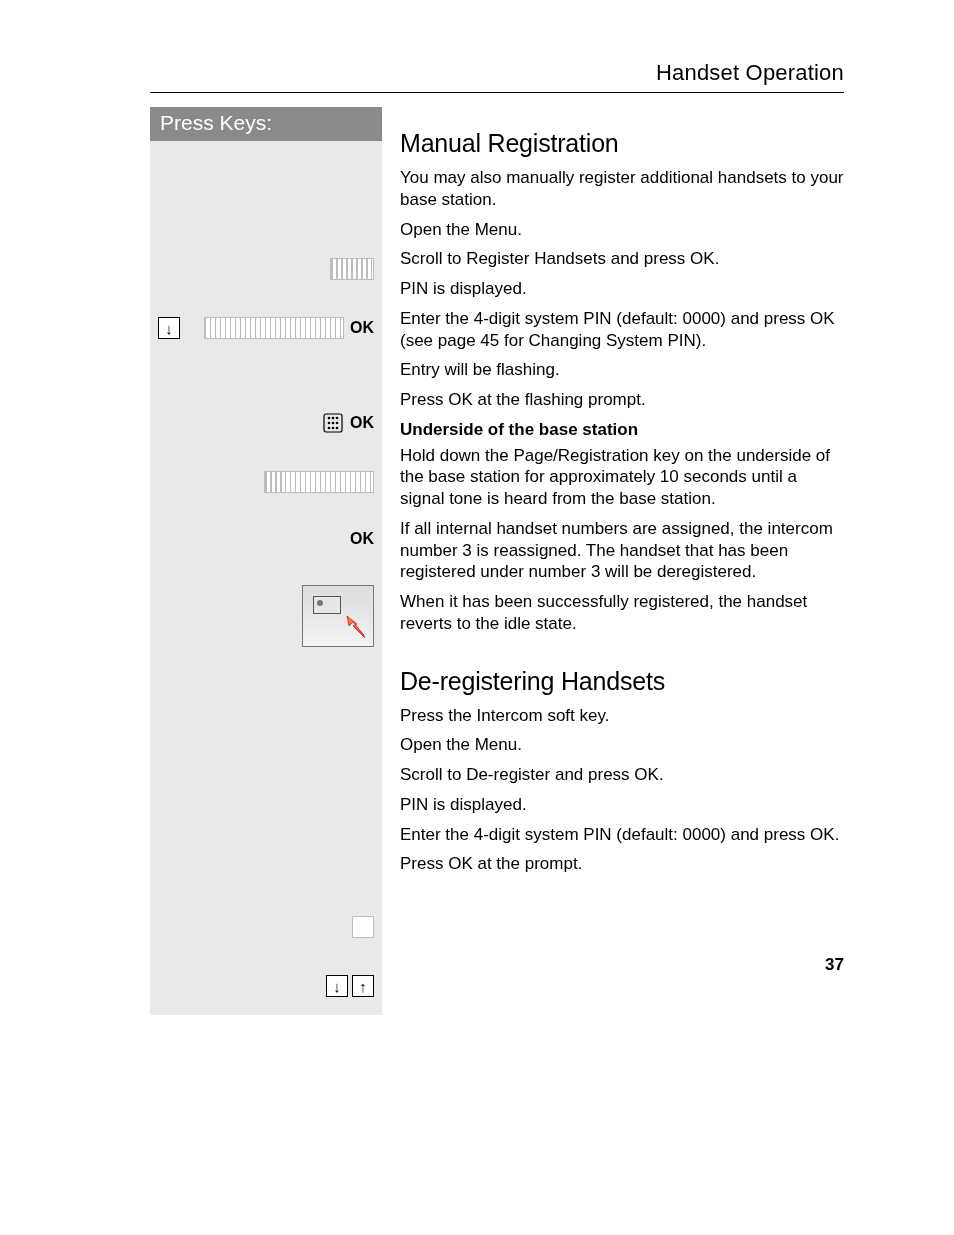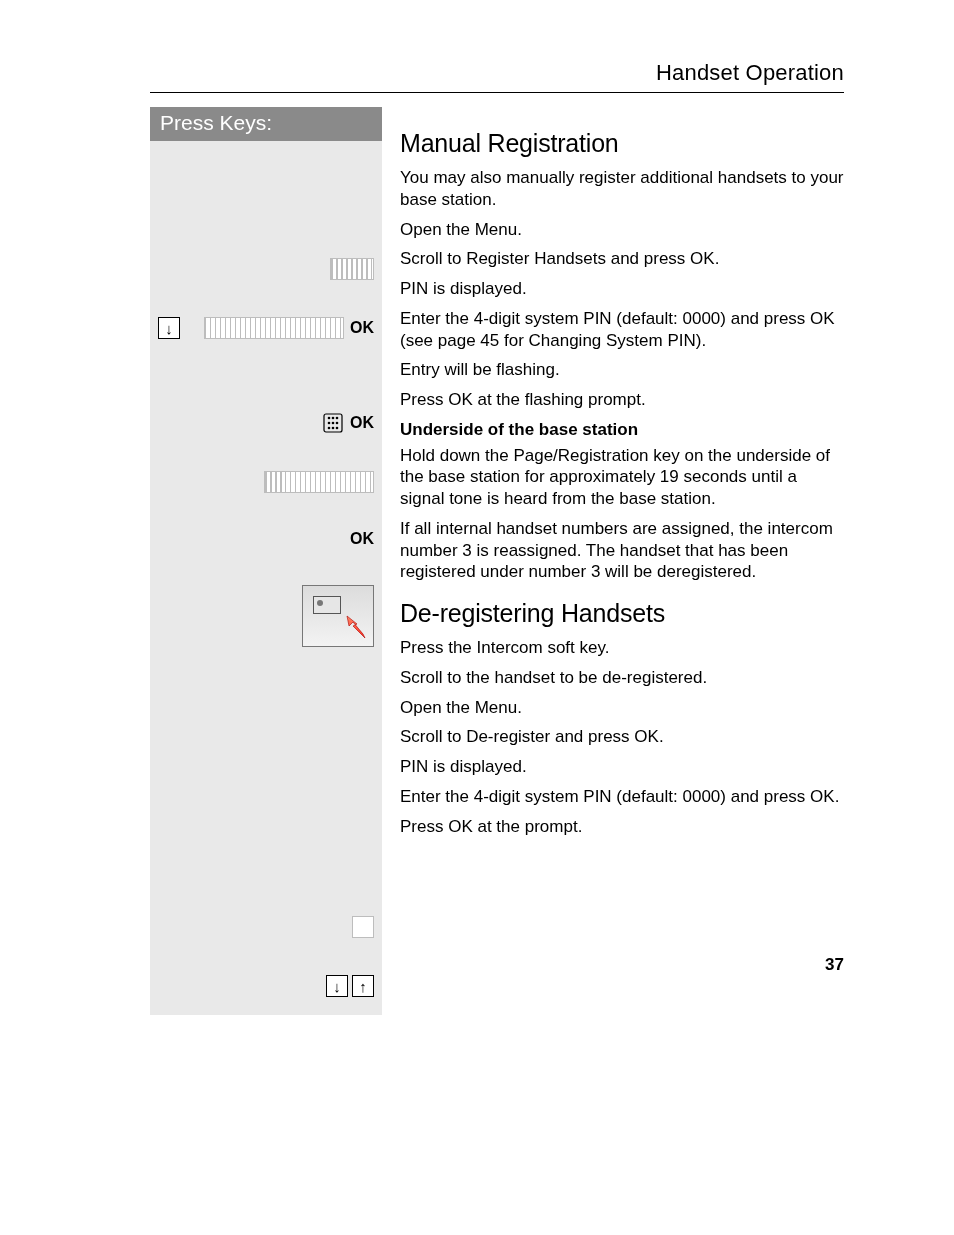--- a/index.html
+++ b/index.html
@@ -278,26 +278,26 @@
       <div style="height:20px;"></div>
       <h2>Manual Registration</h2>
       <p>You may also manually register additional handsets to your base station.</p>
       <p>Open the Menu.</p>
       <p>Scroll to Register Handsets and press OK.</p>
       <p>PIN is displayed.</p>
       <p>Enter the 4-digit system PIN (default: 0000) and press OK (see page 45 for Changing System PIN).</p>
       <p>Entry will be flashing.</p>
       <p>Press OK at the flashing prompt.</p>
       <p class="bold-line">Underside of the base station</p>
-      <p>Hold down the Page/Registration key on the underside of the base station for approximately 19 seconds until a signal tone is heard from the base station.</p>
+      <p>Hold down the Page/Registration key on the underside of the base station for approximately 10 seconds until a signal tone is heard from the base station.</p>
       <p>If all internal handset numbers are assigned, the intercom number 3 is reassigned. The handset that has been registered under number 3 will be deregistered.</p>
-
-      <h2 style="margin-top:14px;">De-registering Handsets</h2>
+      <p>When it has been successfully registered, the handset reverts to the idle state.</p>
+
+      <h2 style="margin-top:30px;">De-registering Handsets</h2>
       <p>Press the Intercom soft key.</p>
-      <p>Scroll to the handset to be de-registered.</p>
       <p>Open the Menu.</p>
       <p>Scroll to De-register and press OK.</p>
       <p>PIN is displayed.</p>
       <p>Enter the 4-digit system PIN (default: 0000) and press OK.</p>
       <p>Press OK at the prompt.</p>
     </div>
 
   </div>
 
   <div class="page-number">37</div>

